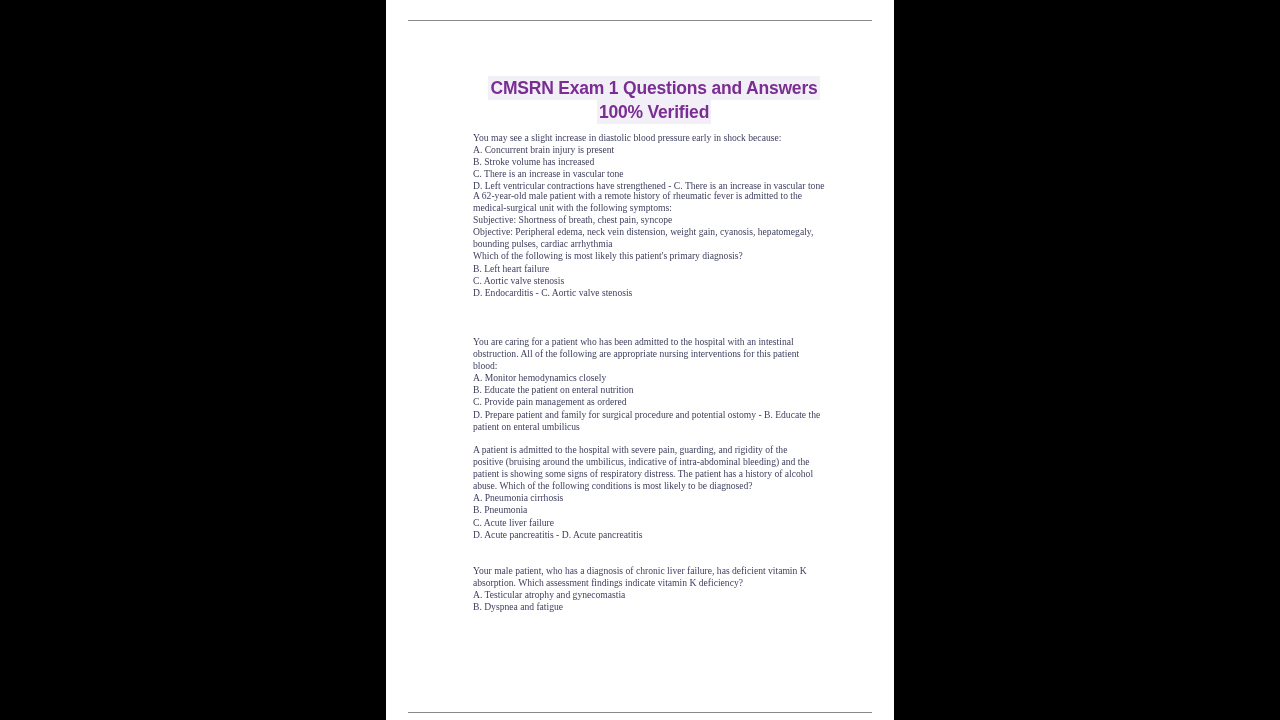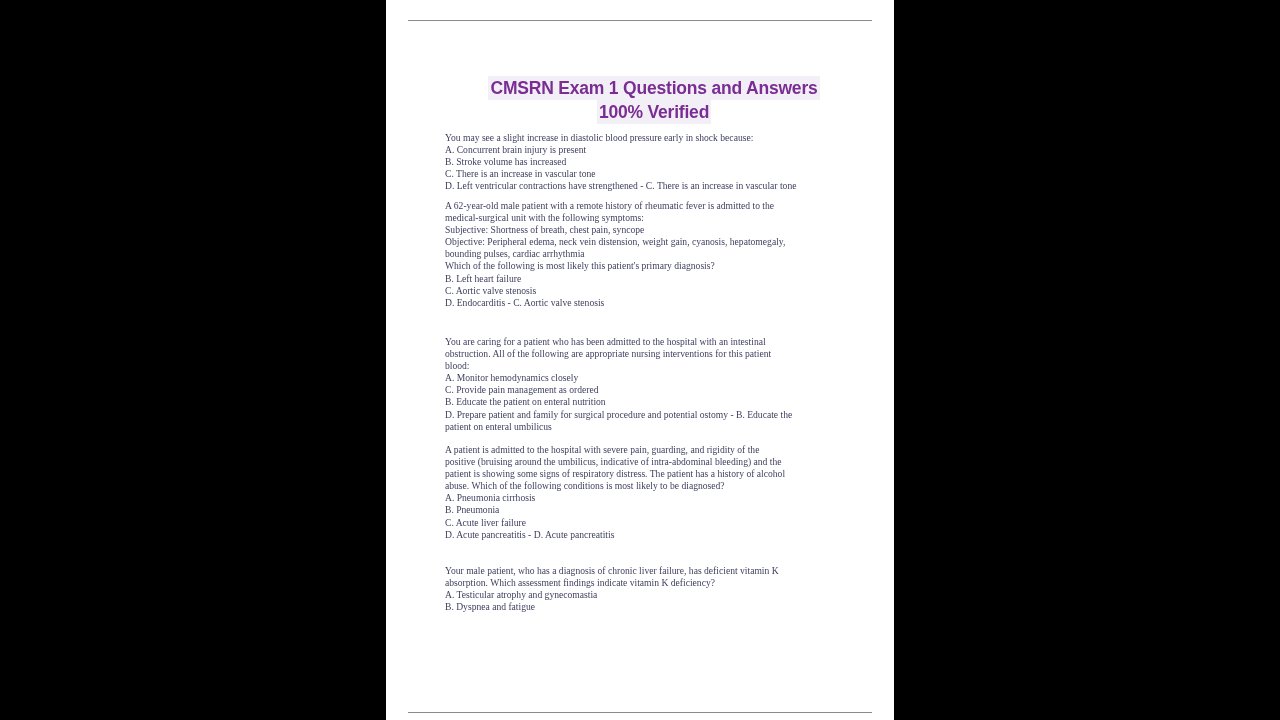--- a/index.html
+++ b/index.html
@@ -77,25 +77,26 @@
     width: 404px;
     font-family: "Liberation Serif", "DejaVu Serif", serif;
     font-size: 9.6px;
     line-height: 12.1px;
     color: #3e3f5e;
     text-align: left;
   }
   .qline {
     display: block;
     white-space: nowrap;
+    margin-left: 28px;
   }
 
   
   #block-1 { top: 132px; }
-  #block-2 { top: 200px; }
+  #block-2 { top: 190px; }
   #block-3 { top: 336px; }
   #block-4 { top: 444px; }
   #block-5 { top: 565px; }
 </style>
 </head>
 <body>
 
 <div id="viewer">
 
   <div id="page">
@@ -127,22 +128,22 @@
         <span class="qline">B. Left heart failure</span>
         <span class="qline">C. Aortic valve stenosis</span>
         <span class="qline">D. Endocarditis - C. Aortic valve stenosis</span>
       </div>
 
       <div class="qblock" id="block-3">
         <span class="qline">You are caring for a patient who has been admitted to the hospital with an intestinal</span>
         <span class="qline">obstruction. All of the following are appropriate nursing interventions for this patient</span>
         <span class="qline">blood:</span>
         <span class="qline">A. Monitor hemodynamics closely</span>
+        <span class="qline">B. Educate the patient on enteral nutrition</span>
         <span class="qline">C. Provide pain management as ordered</span>
-        <span class="qline">B. Educate the patient on enteral nutrition</span>
         <span class="qline">D. Prepare patient and family for surgical procedure and potential ostomy - B. Educate the</span>
         <span class="qline">patient on enteral umbilicus</span>
       </div>
 
       <div class="qblock" id="block-4">
         <span class="qline">A patient is admitted to the hospital with severe pain, guarding, and rigidity of the</span>
         <span class="qline">positive (bruising around the umbilicus, indicative of intra-abdominal bleeding) and the</span>
         <span class="qline">patient is showing some signs of respiratory distress. The patient has a history of alcohol</span>
         <span class="qline">abuse. Which of the following conditions is most likely to be diagnosed?</span>
         <span class="qline">A. Pneumonia cirrhosis</span>

